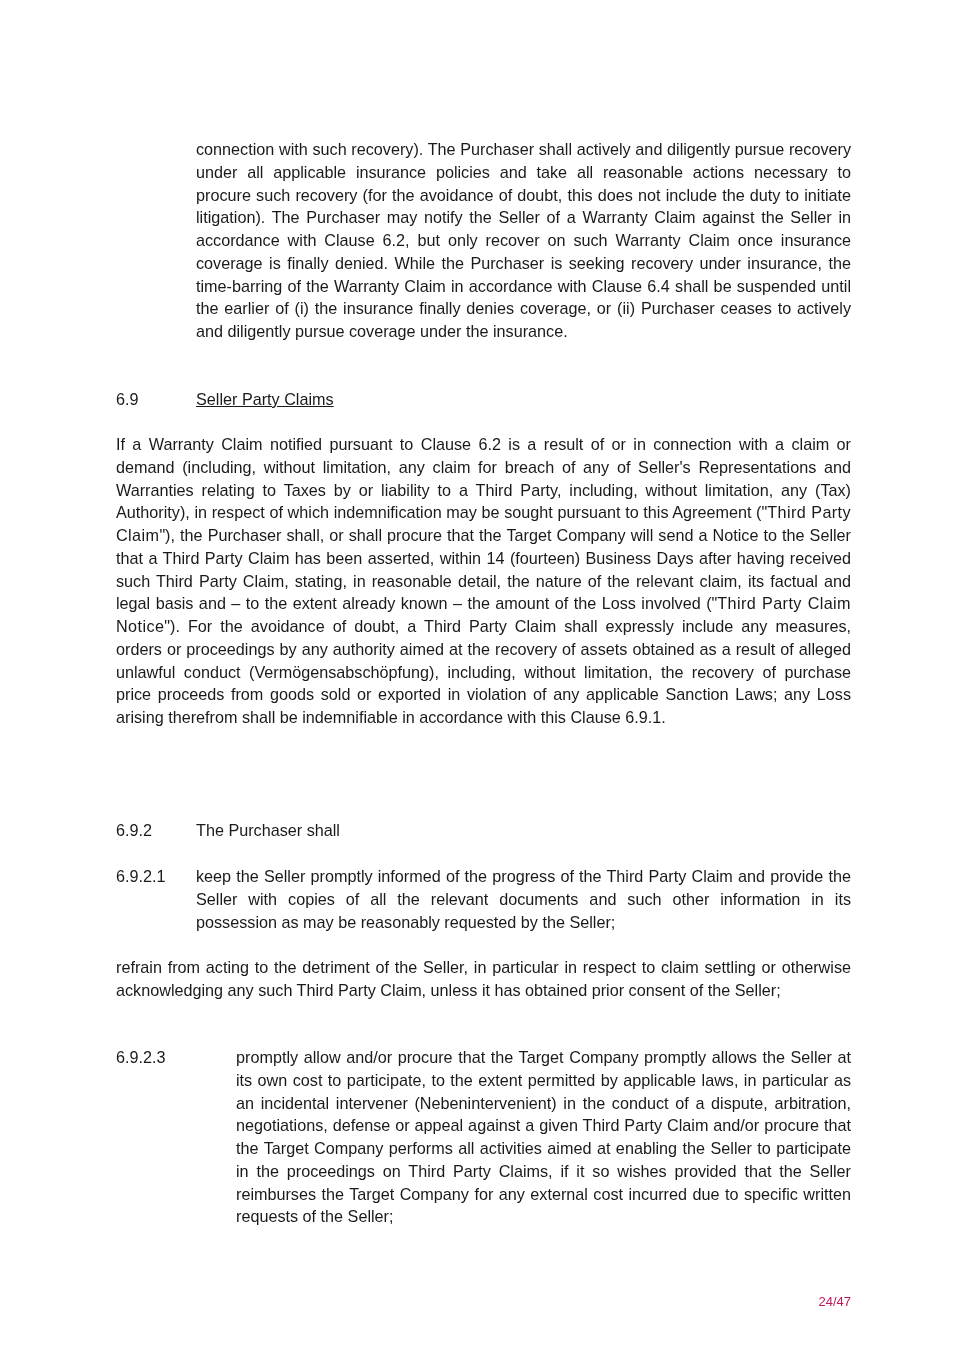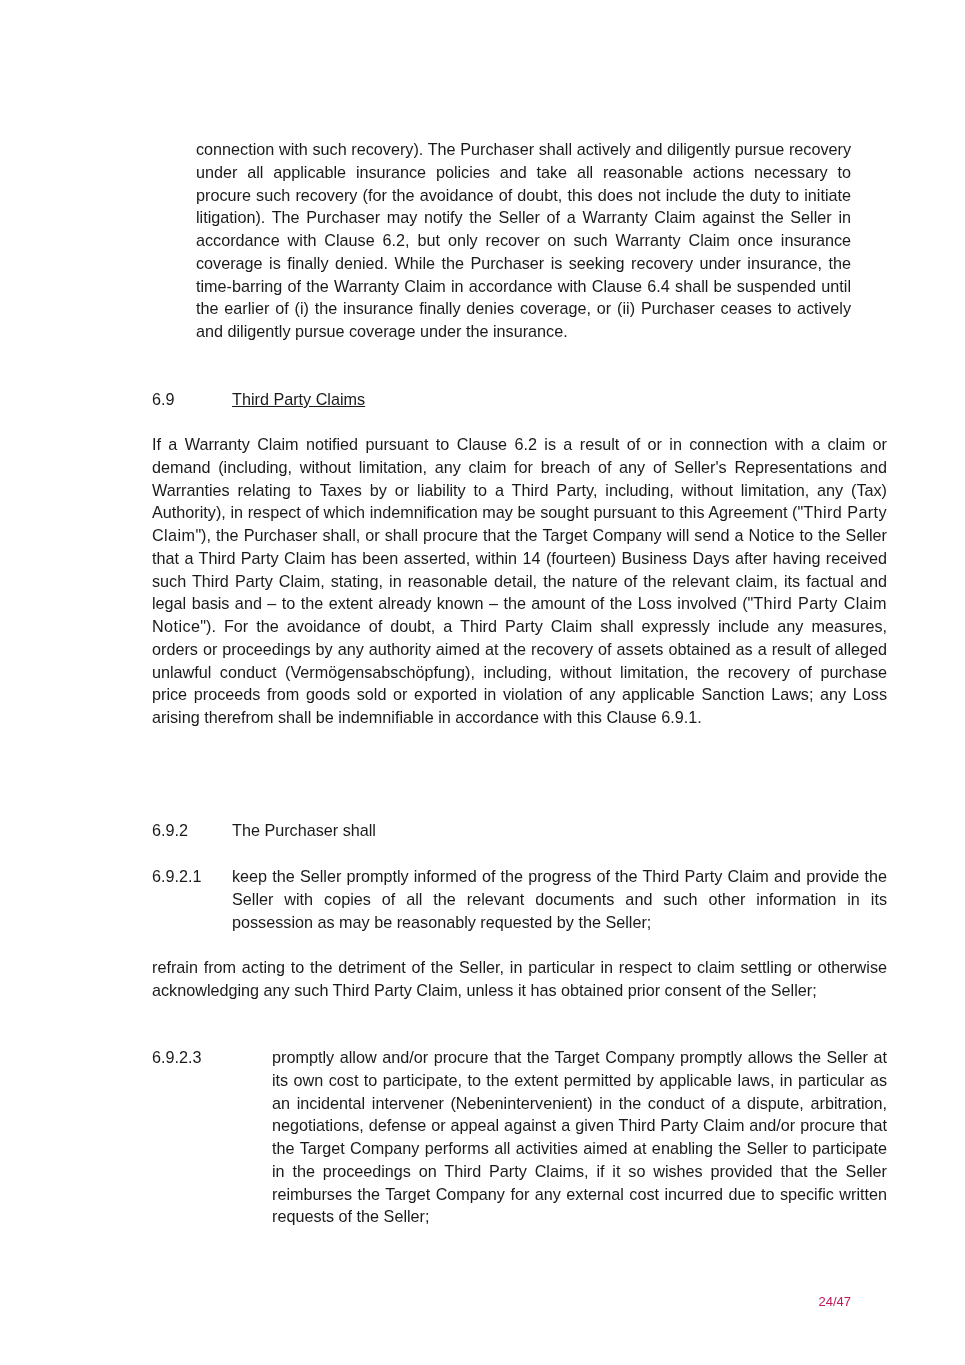--- a/index.html
+++ b/index.html
@@ -1,38 +1,38 @@
 <!DOCTYPE html>
 <html><head>
 <meta charset="utf-8">
 <style>
   html, body { margin: 0; padding: 0; background: #ffffff; }
   body { width: 965px; height: 1365px; position: relative; overflow: hidden;
          font-family: "Liberation Sans", sans-serif; color: #1a1a1a; font-size: 16.2px; }
   .page { position: absolute; left: 0; top: 0; width: 893px; height: 1365px; }
   .block { position: absolute; left: 116px; width: 735px; }
-  .row { display: flex; margin-left: 36px; }
+  .row { display: flex; }
   .num { width: 80px; flex: 0 0 80px; line-height: 22.75px; }
   .text { flex: 1 1 auto; line-height: 22.75px; text-align: justify; }
   .cont { position: absolute; left: 196px; width: 655px; line-height: 22.75px; text-align: justify; }
   .heading-title { text-decoration: underline; }
   .defined { letter-spacing: 0.4px; }
   .footer { position: absolute; top: 1294px; left: 790px; width: 61px; text-align: right;
             font-size: 13px; color: #be185d; }
 </style>
 </head>
 <body>
 
 <div class="page">
 
   <div class="cont" style="top:138px;">connection with such recovery). The Purchaser shall actively and diligently pursue recovery under all applicable insurance policies and take all reasonable actions necessary to procure such recovery (for the avoidance of doubt, this does not include the duty to initiate litigation). The Purchaser may notify the Seller of a Warranty Claim against the Seller in accordance with Clause 6.2, but only recover on such Warranty Claim once insurance coverage is finally denied. While the Purchaser is seeking recovery under insurance, the time-barring of the Warranty Claim in accordance with Clause 6.4 shall be suspended until the earlier of (i) the insurance finally denies coverage, or (ii) Purchaser ceases to actively and diligently pursue coverage under the insurance.</div>
 
   <div class="block row" style="top:388px;">
     <span class="num">6.9</span>
-    <span class="text heading-title" style="flex:0 0 auto;">Third Party Claims</span>
+    <span class="text heading-title" style="flex:0 0 auto;">Seller Party Claims</span>
   </div>
 
   <div class="block row" style="top:433px;">
     <span class="text"><span>If a Warranty Claim notified pursuant to Clause 6.2 is a result of or in connection with a claim or demand (including, without limitation, any claim for breach of any of Seller's Representations and Warranties relating to Taxes by or liability to a Third Party, including, without limitation, any (Tax) Authority), in respect of which indemnification may be sought pursuant to this Agreement ("</span><span class="defined">Third Party Claim</span><span>"), the Purchaser shall, or shall procure that the Target Company will send a Notice to the Seller that a Third Party Claim has been asserted, within 14 (fourteen) Business Days after having received such Third Party Claim, stating, in reasonable detail, the nature of the relevant claim, its factual and legal basis and – to the extent already known – the amount of the Loss involved ("</span><span class="defined">Third Party Claim Notice</span><span>"). For the avoidance of doubt, a Third Party Claim shall expressly include any measures, orders or proceedings by any authority aimed at the recovery of assets obtained as a result of alleged unlawful conduct (Vermögensabschöpfung), including, without limitation, the recovery of purchase price proceeds from goods sold or exported in violation of any applicable Sanction Laws; any Loss arising therefrom shall be indemnifiable in accordance with this Clause 6.9.1.</span></span>
   </div>
 
   <div class="block row" style="top:819px;">
     <span class="num">6.9.2</span>
     <span class="text">The Purchaser shall</span>
   </div>

